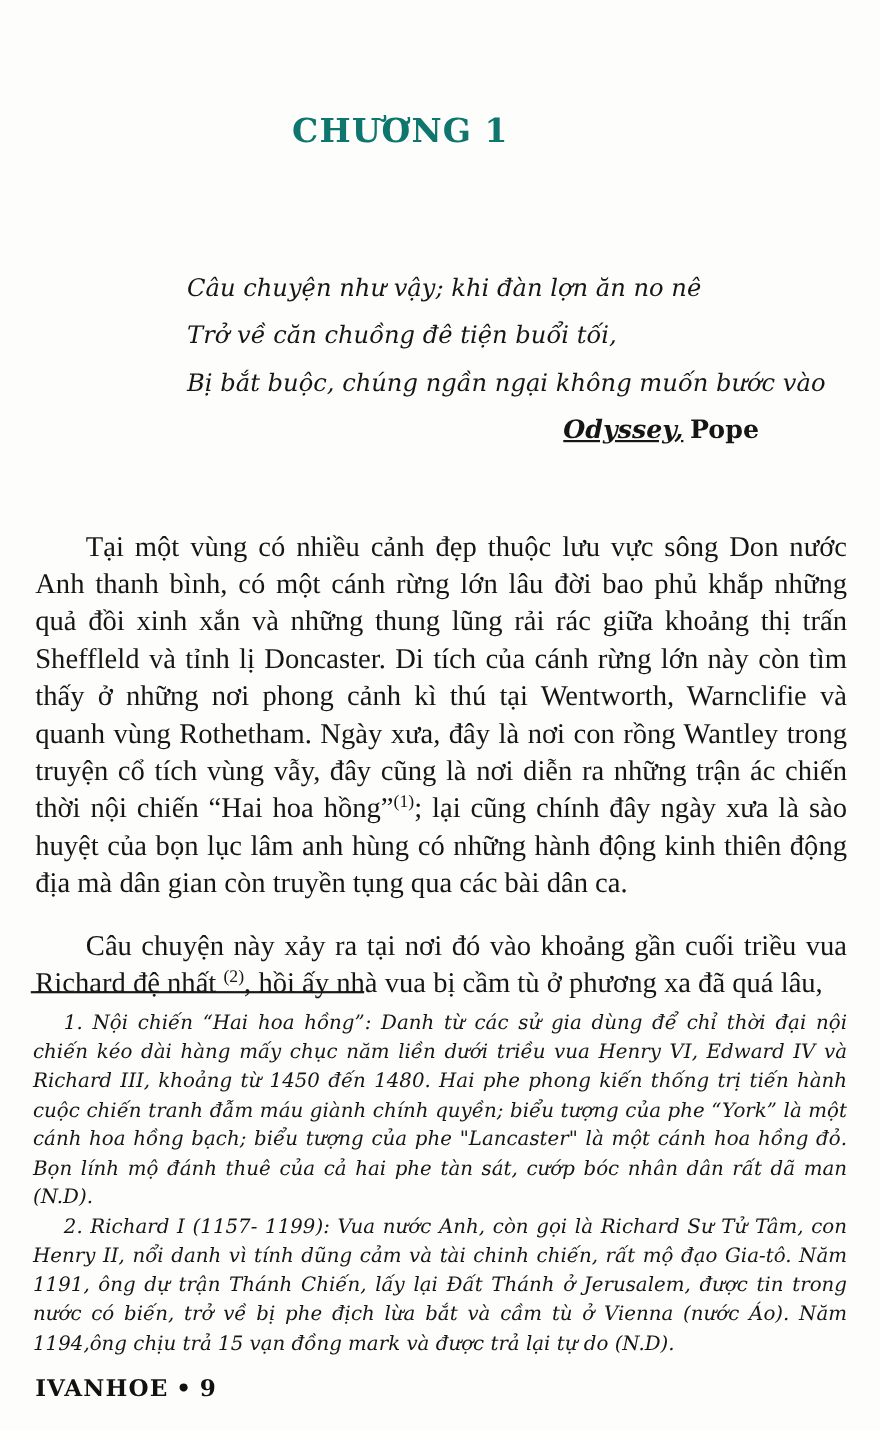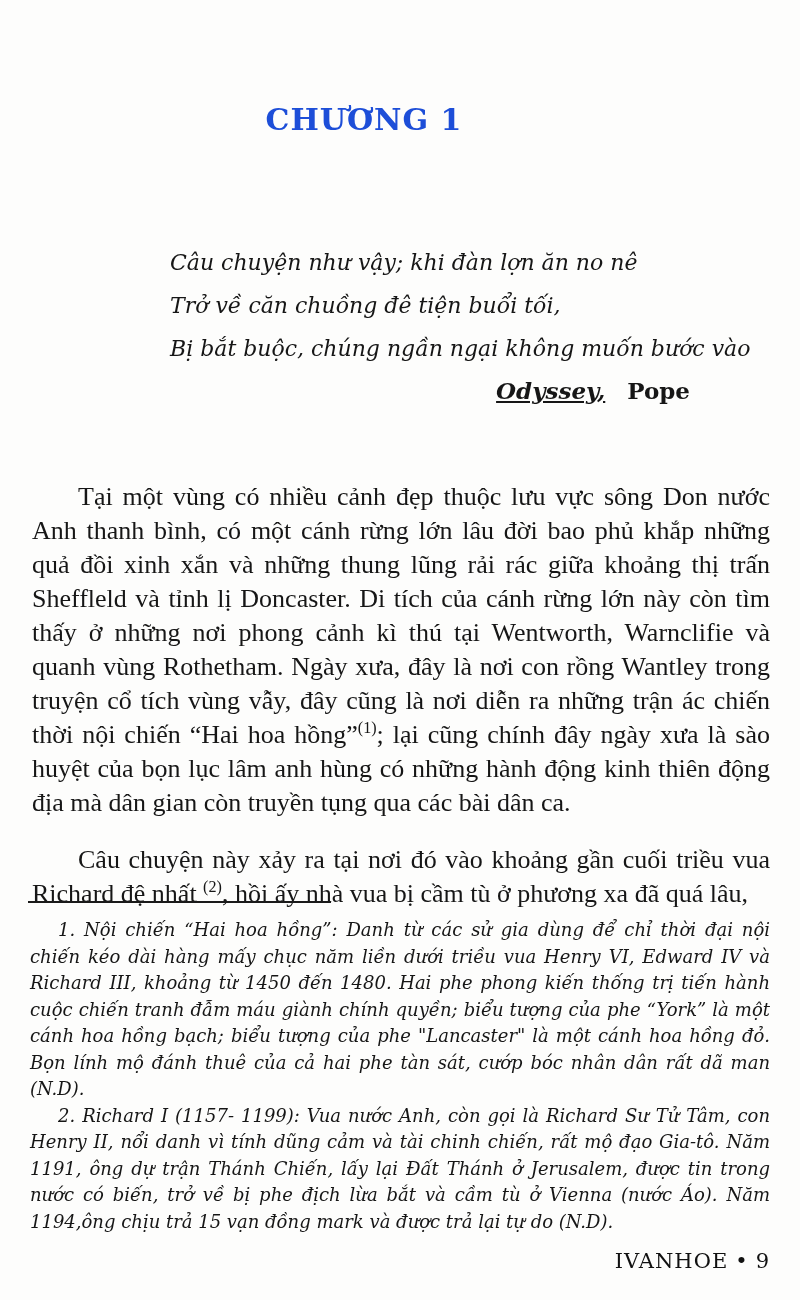--- a/index.html
+++ b/index.html
@@ -22,21 +22,21 @@
   .chapter-title {
     position: absolute;
     top: 102px;
     left: 0;
     width: 728px;
     margin: 0;
     text-align: center;
     font-size: 30px;
     font-weight: bold;
     letter-spacing: 1px;
-    color: #1d4ed8;
+    color: #0f766e;
   }
 
   
   .epigraph {
     position: absolute;
     top: 240px;
     left: 168px;
     width: 560px;
     font-style: italic;
     font-size: 22px;
@@ -50,21 +50,21 @@
     margin: 0;
     margin-top: 0px;
     line-height: 40px;
     text-align: right;
     padding-right: 38px;
     font-style: normal;
     font-weight: bold;
     font-size: 23px;
   }
   .attribution .work { font-style: italic; text-decoration: underline; }
-  .attribution .author { margin-left: 22px; }
+  .attribution .author { margin-left: 6px; }
 
   
   .body-text {
     position: absolute;
     top: 480px;
     left: 32px;
     width: 738px;
     font-size: 26px;
     line-height: 34px;
     text-align: justify;
@@ -101,24 +101,24 @@
     text-align: justify;
   }
   .footnote { margin: 0; text-indent: 28px; }
 
   
   .page-footer {
     position: absolute;
     top: 1249px;
     left: 32px;
     width: 738px;
-    text-align: right;
     font-size: 21px;
     letter-spacing: 1px;
     color: #111;
+    font-weight: bold;
   }
   .page-footer .bullet { margin: 0 7px; }
 </style>
 </head>
 <body>
 
 <div class="page">
 
   <h1 class="chapter-title">CHƯƠNG 1</h1>
 

